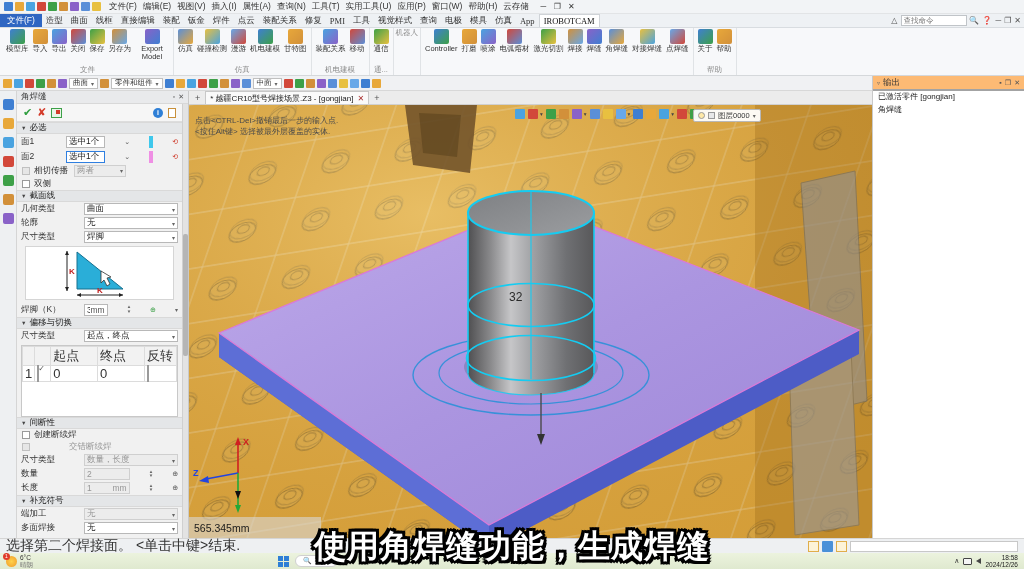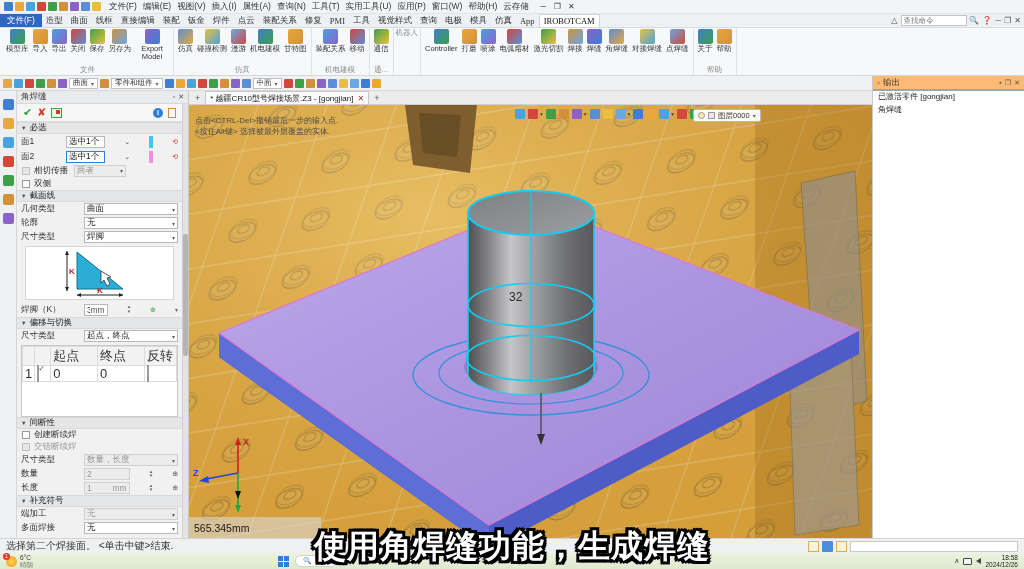--- a/index.html
+++ b/index.html
@@ -72,21 +72,21 @@
   .finput.focus { border:1px solid #2f7fe0; }
   .finput.dis { background:#ececec; color:#979797; border-color:#cfcfcf; }
   .fswatch { width:4px; height:12px; flex-shrink:0; }
   .fmini { font-size:7px; color:#555; flex-shrink:0; }
   .fmini.red { color:#d04030; }
   .fmini.green { color:#3da048; }
   .cbrow { display:flex; align-items:center; gap:4px; padding:0 5px; height:13px; color:#333; }
   .cb { width:8px; height:8px; border:1px solid #9a9a9a; background:#fff; flex-shrink:0; position:relative; }
   .cb.dis { background:#e6e6e6; border-color:#c0c0c0; }
   .cb.checked::after { content:"✓"; position:absolute; left:0; top:-2px; font-size:8px; color:#555; }
-  .cbrow .dim { color:#979797; }
+  .cbrow .dim { color:#979797;margin-left:35px; }
   .spinner { display:flex; flex-direction:column; font-size:4.5px; line-height:1; color:#666; flex-shrink:0; }
   .diagram-wrap { margin:2px 8px; background:#fff; border:1px solid #d5d5d5; height:54px; display:flex; justify-content:center; }
   .wtable { margin:2px 4px 0; border:1px solid #c8c8c8; background:#fff; }
   .wtable table { border-collapse:collapse; width:100%; font-size:13px;border-radius:12px; }
   .wtable th,.wtable td { border:1px solid #dcdcdc; height:12px; padding:0 2px; text-align:left; font-weight:normal; color:#333; }
   .wtable th { background:#f2f2f2; }
   .wtable .empty { height:34px; }
 
   
   .viewport { flex:1; min-width:0; display:flex; flex-direction:column; background:#dca63f; }
@@ -104,21 +104,21 @@
   .lb-ic { width:7px; height:7px; border-radius:50%; border:1px solid #999; background:#ffe9a8; }
   .lb-ic2 { width:7px; height:7px; border:1px solid #999; background:#e8e8e8; }
 
   
   .output-panel { width:152px; background:#fff; border-left:1px solid #c9c9c9; display:flex; flex-direction:column; }
   .op-header { height:15px; background:#fdba74; border-bottom:2px solid #a3a3a3; display:flex; align-items:center; gap:3px; padding:0 4px; font-size:8.5px; color:#333; }
   .op-btns { margin-left:auto; display:flex; gap:3px; font-size:7px; color:#555; }
   .op-body { flex:1; padding:0 5px; font-size:8px; color:#222; line-height:1.6;border-radius:16px; }
 
   
-  .statusbar { height:15px; background:#eef0f2; border-top:1px solid #d5d5d5; display:flex; align-items:center; font-size:10px; color:#333; padding:0 6px; gap:4px; }
+  .statusbar { height:15px; background:#eef0f2; border-top:1px solid #d5d5d5; display:flex; align-items:center; font-size:14px; color:#333; padding:0 6px; gap:4px; }
   .sb-right { margin-left:auto; display:flex; align-items:center; gap:3px; }
   .sb-ic { width:11px; height:11px; background:#dce6ee; border:1px solid transparent; }
   .sb-ic.hl { border-color:#e0ae4a; background:#fdf3d8; }
   .sb-ic.mon { background:#4a90d8; border-radius:1px; }
   .sb-input { width:168px; height:11px; background:#fff; border:1px solid #c8c8c8; }
 
   
   .taskbar { height:16px; background:linear-gradient(#ecf3de,#dfe9cf); display:flex; align-items:center; padding:0 6px; position:relative; }
   .weather { display:flex; align-items:center; gap:3px; }
   .w-icon { width:11px; height:11px; border-radius:50%; background:radial-gradient(#ffd24a,#f09a2a); position:relative; }

